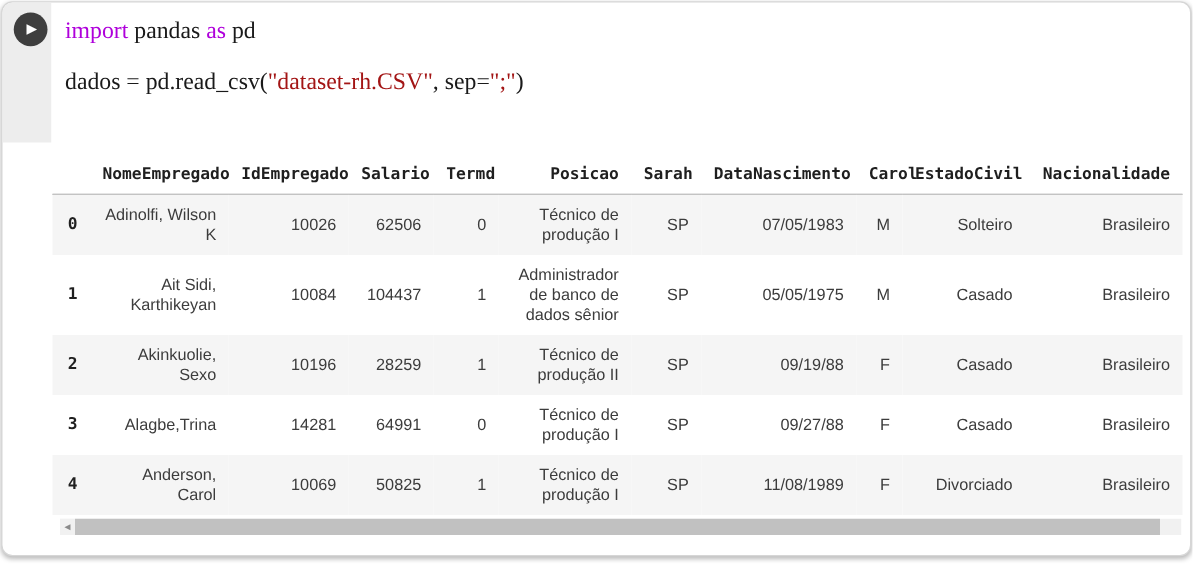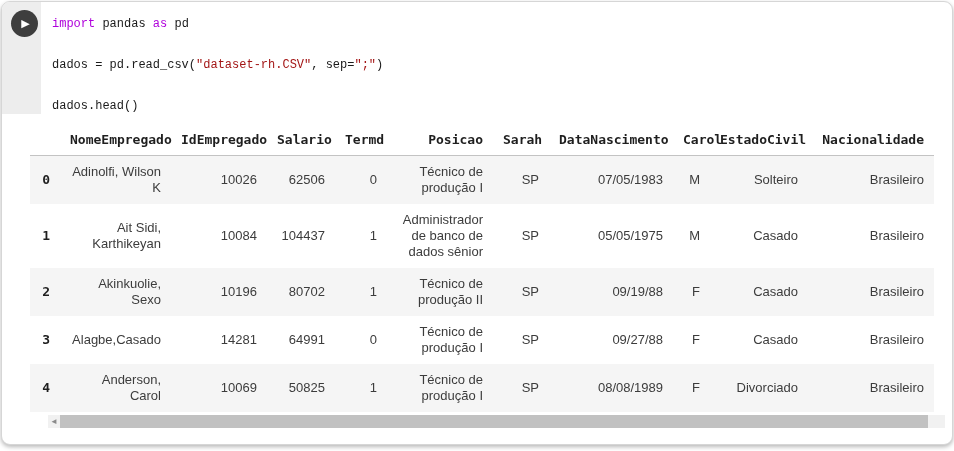--- a/index.html
+++ b/index.html
@@ -8,27 +8,27 @@
            background:#ffffff; border:1px solid #d6d6d6; border-radius:9px;
            box-shadow:0 2px 4px rgba(0,0,0,0.28); overflow:hidden; }
 
   
   .gutter { position:absolute; left:0; top:0; width:39px; height:112px; background:#ededed; }
   .run-btn { position:absolute; left:9px; top:8px; width:27px; height:27px; border-radius:50%;
              background:#3e3e3e; display:flex; align-items:center; justify-content:center;
              cursor:pointer; }
   .run-btn .glyph { color:#ffffff; font-size:11px; line-height:1; margin-left:2px; }
   .code { position:absolute; left:50px; top:12px; right:7px;
-          font-family:Liberation Mono, monospace; font-size:12px; color:#1a1a1a; }
+          font-family:Liberation Serif, serif; font-size:19px; color:#1a1a1a; }
   .code-line { white-space:pre; line-height:21px; margin-bottom:20px; }
   .tok-keyword { color:#af00db; }
   .tok-string  { color:#a31515; }
 
   
-  .output { position:absolute; left:28px; top:124px; }
+  .output { position:absolute; left:40px; top:124px; }
   table.dataframe { border-collapse:collapse; table-layout:fixed; width:904px;
                     font-size:13px; color:#3c3c3c; }
   table.dataframe th { font-family:"DejaVu Sans Mono", monospace; font-weight:bold;
                        color:#1f1f1f; }
   table.dataframe thead th { text-align:right; padding:6px 10px 8px;
                              border-bottom:1px solid #c3c3c3; white-space:nowrap; }
   table.dataframe td, table.dataframe tbody th { text-align:right; padding:8px 10px;
                        line-height:16px; vertical-align:middle; }
   table.dataframe tbody tr:nth-child(odd) { background:#f5f5f5; }
 
@@ -45,21 +45,20 @@
 <div class="frame">
 
   <div class="gutter"></div>
   <div class="run-btn">
     <span class="glyph">▶</span>
   </div>
 
   <div class="code">
     <div class="code-line"><span class="tok-keyword">import</span><span> pandas </span><span class="tok-keyword">as</span><span> pd</span></div>
     <div class="code-line"><span>dados = pd.read_csv(</span><span class="tok-string">"dataset-rh.CSV"</span><span>, sep=</span><span class="tok-string">";"</span><span>)</span></div>
-    <div class="code-line"><span>dados.head()</span></div>
   </div>
 
   <div class="output">
     <table class="dataframe">
       <colgroup>
         <col style="width:30px">
           <col style="width:111px">
           <col style="width:96px">
         <col style="width:68px">
           <col style="width:52px">
@@ -109,51 +108,51 @@
           <td>SP</td>
           <td>05/05/1975</td>
           <td>M</td>
           <td>Casado</td>
           <td>Brasileiro</td>
         </tr>
         <tr>
           <th>2</th>
           <td>Akinkuolie, Sexo</td>
           <td>10196</td>
-          <td>80702</td>
+          <td>28259</td>
           <td>1</td>
           <td>Técnico de produção II</td>
           <td>SP</td>
           <td>09/19/88</td>
           <td>F</td>
           <td>Casado</td>
           <td>Brasileiro</td>
         </tr>
         <tr>
           <th>3</th>
-          <td>Alagbe,Casado</td>
+          <td>Alagbe,Trina</td>
           <td>14281</td>
           <td>64991</td>
           <td>0</td>
           <td>Técnico de produção I</td>
           <td>SP</td>
           <td>09/27/88</td>
           <td>F</td>
           <td>Casado</td>
           <td>Brasileiro</td>
         </tr>
         <tr>
           <th>4</th>
           <td>Anderson, Carol</td>
           <td>10069</td>
           <td>50825</td>
           <td>1</td>
           <td>Técnico de produção I</td>
           <td>SP</td>
-          <td>08/08/1989</td>
+          <td>11/08/1989</td>
           <td>F</td>
           <td>Divorciado</td>
           <td>Brasileiro</td>
         </tr>
       </tbody>
     </table>
   </div>
 
   <div class="hscroll">
     <div class="hs-arrow">

